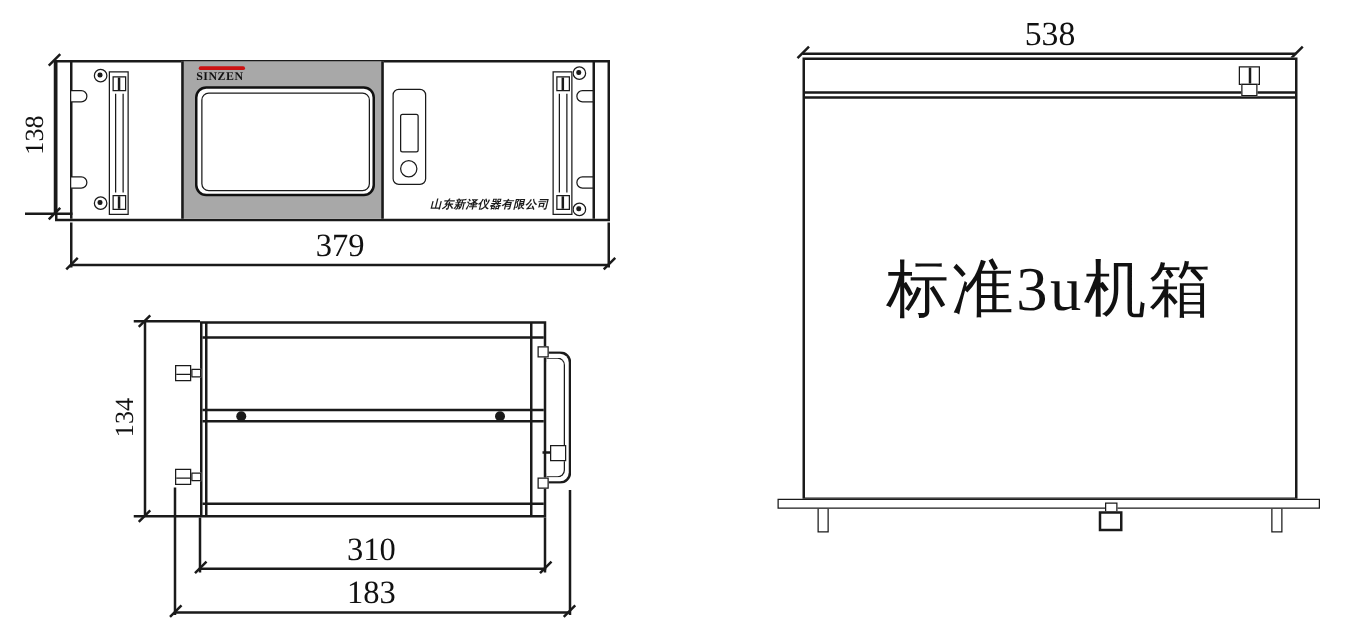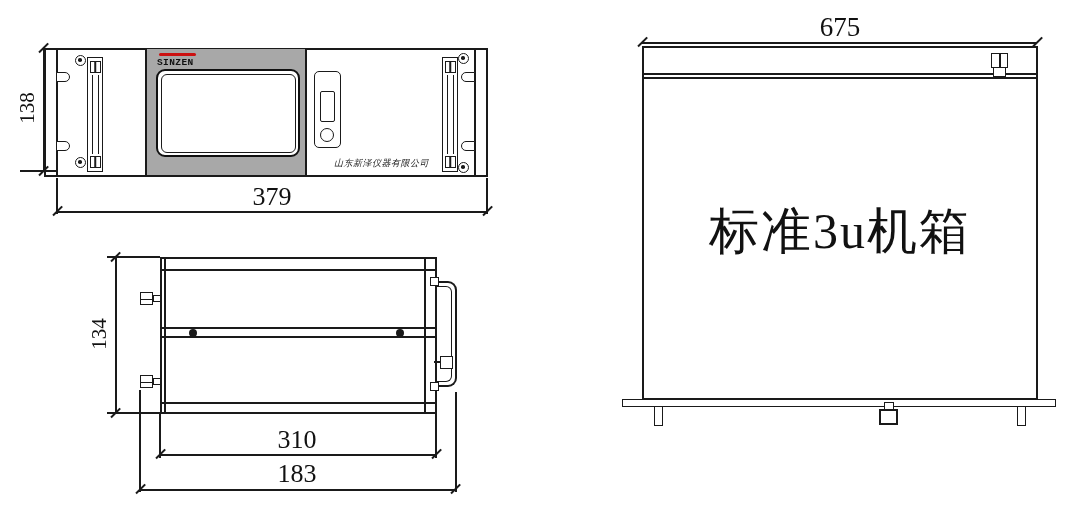--- a/index.html
+++ b/index.html
@@ -23,21 +23,21 @@
   .handle{position:absolute;width:16px;height:115px;border:1.6px solid #1a1a1a;background:#fff;}
   .handle .cap{position:absolute;left:1.5px;right:1.5px;height:12px;border:1.5px solid #1a1a1a;}
   .handle .cap::after{content:'';position:absolute;left:50%;top:0;bottom:0;width:1.5px;background:#1a1a1a;transform:translateX(-50%);}
   .handle .cap.t{top:3px;}
   .handle .cap.b{bottom:3px;}
   .handle .grip{position:absolute;left:3.5px;right:3.5px;top:17px;bottom:17px;border-left:1.5px solid #1a1a1a;border-right:1.5px solid #1a1a1a;}
   .dot{position:absolute;width:8px;height:8px;border-radius:50%;background:#1a1a1a;}
   .fitting-nut{position:absolute;width:13px;height:13px;border:1.6px solid #1a1a1a;background:#fff;}
   .fitting-nut::after{content:'';position:absolute;left:0;right:0;top:50%;height:1.3px;background:#1a1a1a;}
   .fitting-stem{position:absolute;width:8px;height:7px;border:1.5px solid #1a1a1a;background:#fff;}
-  .sans{font-family:Liberation Mono, monospace;}
+  .sans{font-family:Liberation Serif, serif;}
 </style>
 </head>
 <body>
 
 <div id="stage">
 
   <div>
 
     <div class="box" style="left:44px;top:48px;width:444px;height:129px;border-width:2px;"></div>
 
@@ -72,21 +72,21 @@
 
     <div style="position:absolute;left:156px;top:69px;width:144px;height:88px;border:2.5px solid #111;border-radius:9px;background:#fff;">
       <div style="position:absolute;left:2.5px;top:2.5px;right:2.5px;bottom:2.5px;border:1.5px solid #1a1a1a;border-radius:6px;"></div>
     </div>
 
     <div style="position:absolute;left:314px;top:71px;width:27px;height:77px;border:1.5px solid #1a1a1a;border-radius:5px;background:#fff;">
       <div style="position:absolute;left:4.5px;top:19px;width:15px;height:31px;border:1.5px solid #1a1a1a;border-radius:2px;"></div>
       <div style="position:absolute;left:5px;top:56px;width:14px;height:14px;border:1.5px solid #1a1a1a;border-radius:50%;"></div>
     </div>
 
-    <div style="position:absolute;left:334px;top:157px;width:95px;font-size:9px;font-weight:normal;font-style:italic;text-align:center;letter-spacing:0.5px;">山东新泽仪器有限公司</div>
+    <div style="position:absolute;left:344px;top:157px;width:95px;font-size:9px;font-weight:bold;font-style:italic;text-align:center;letter-spacing:0.5px;">山东新泽仪器有限公司</div>
 
     <div>
       <div class="lv" style="left:43px;top:48px;height:123px;"></div>
       <div class="lh" style="left:20px;top:170px;width:38px;"></div>
       <div class="tick" style="left:37px;top:47px;"></div>
       <div class="tick" style="left:37px;top:170px;"></div>
       <div class="dim v" style="left:3px;top:97px;width:50px;height:22px;font-size:21px;">138</div>
     </div>
 
     <div>
@@ -154,21 +154,21 @@
       <div class="lh" style="left:140px;top:489px;width:316px;"></div>
       <div class="tick" style="left:134px;top:488px;"></div>
       <div class="tick" style="left:449px;top:488px;"></div>
       <div class="dim" style="left:265px;top:461px;width:64px;font-size:26px;">183</div>
     </div>
   </div>
 
   <div>
 
     <div>
-      <div class="dim" style="left:806px;top:14px;width:68px;font-size:27px;">675</div>
+      <div class="dim" style="left:806px;top:14px;width:68px;font-size:27px;">538</div>
       <div class="lh" style="left:642px;top:42px;width:395px;"></div>
       <div class="tick" style="left:636px;top:41px;"></div>
       <div class="tick" style="left:1031px;top:41px;"></div>
     </div>
 
     <div class="box" style="left:642px;top:46px;width:396px;height:354px;border-width:2px;"></div>
     <div class="lh" style="left:644px;top:73px;width:392px;"></div>
     <div class="lh" style="left:644px;top:77px;width:392px;"></div>
 
     <div>

